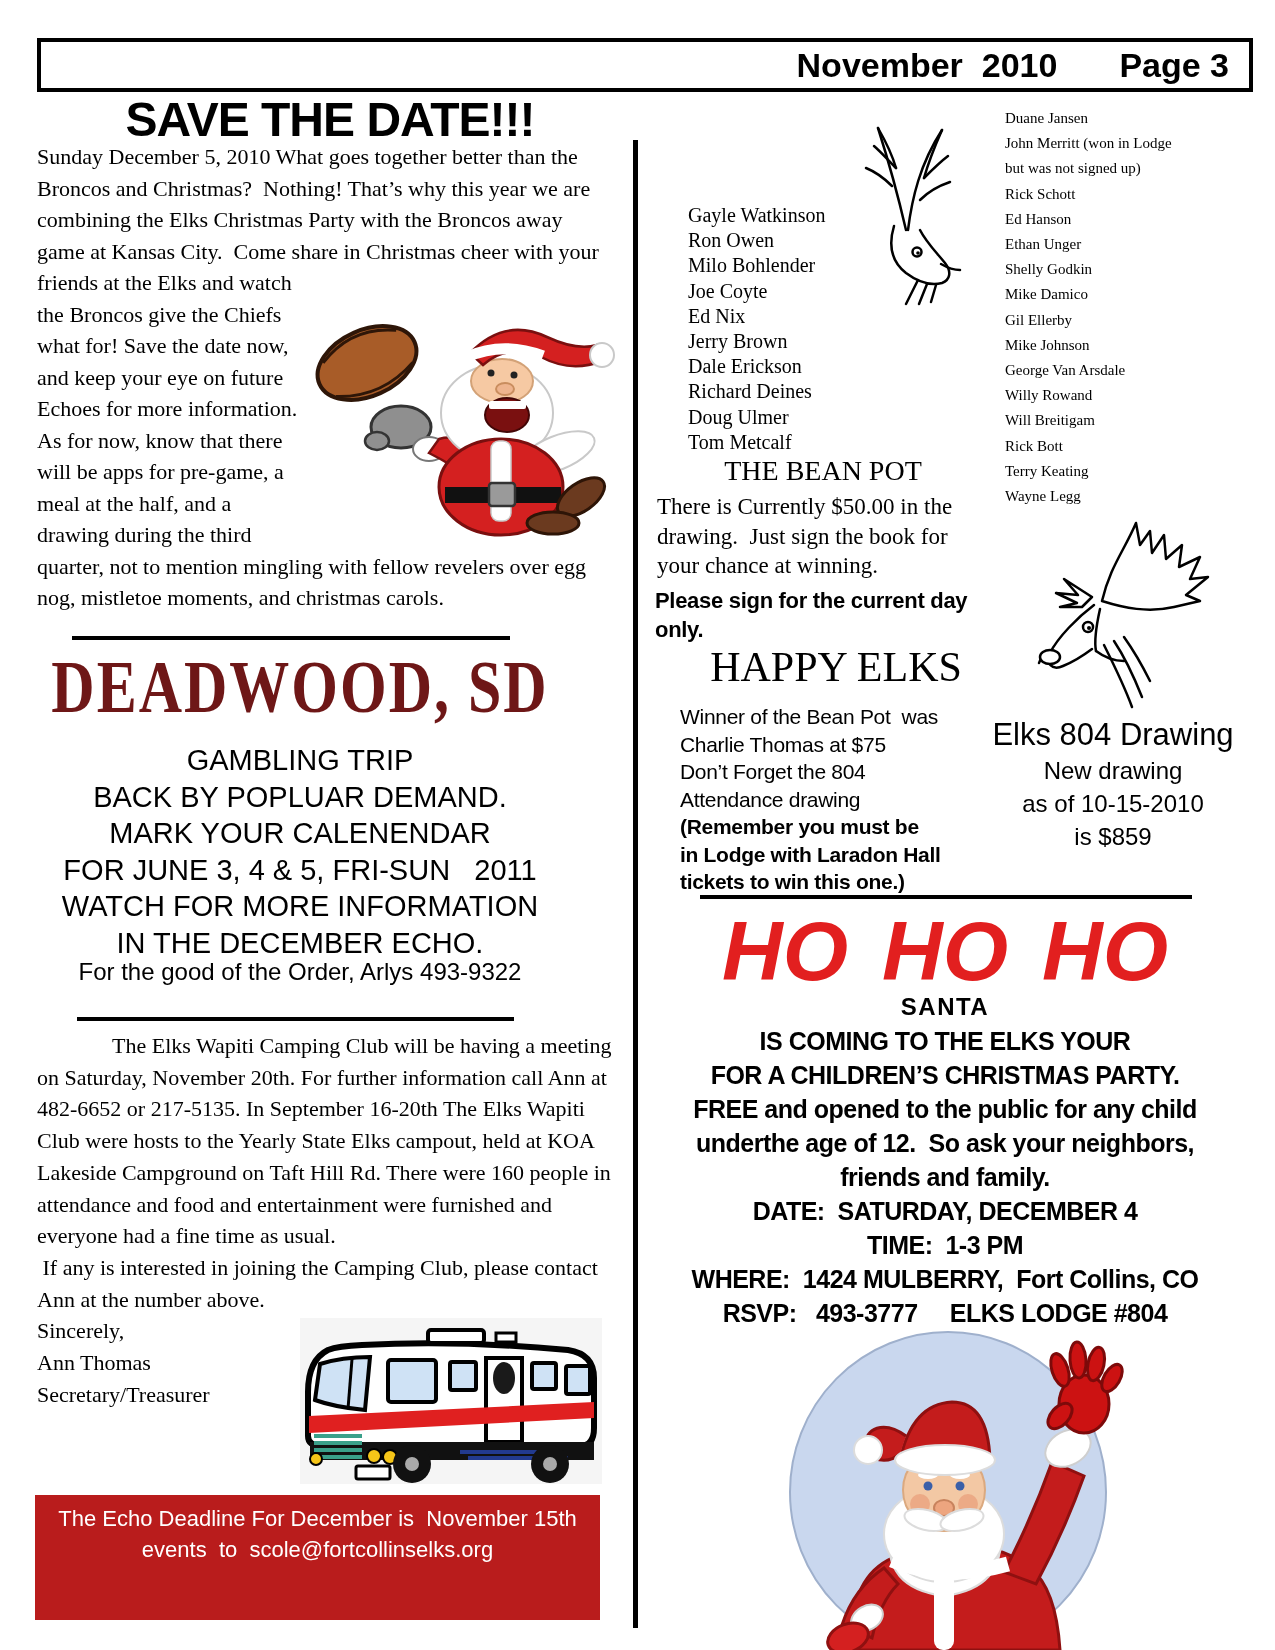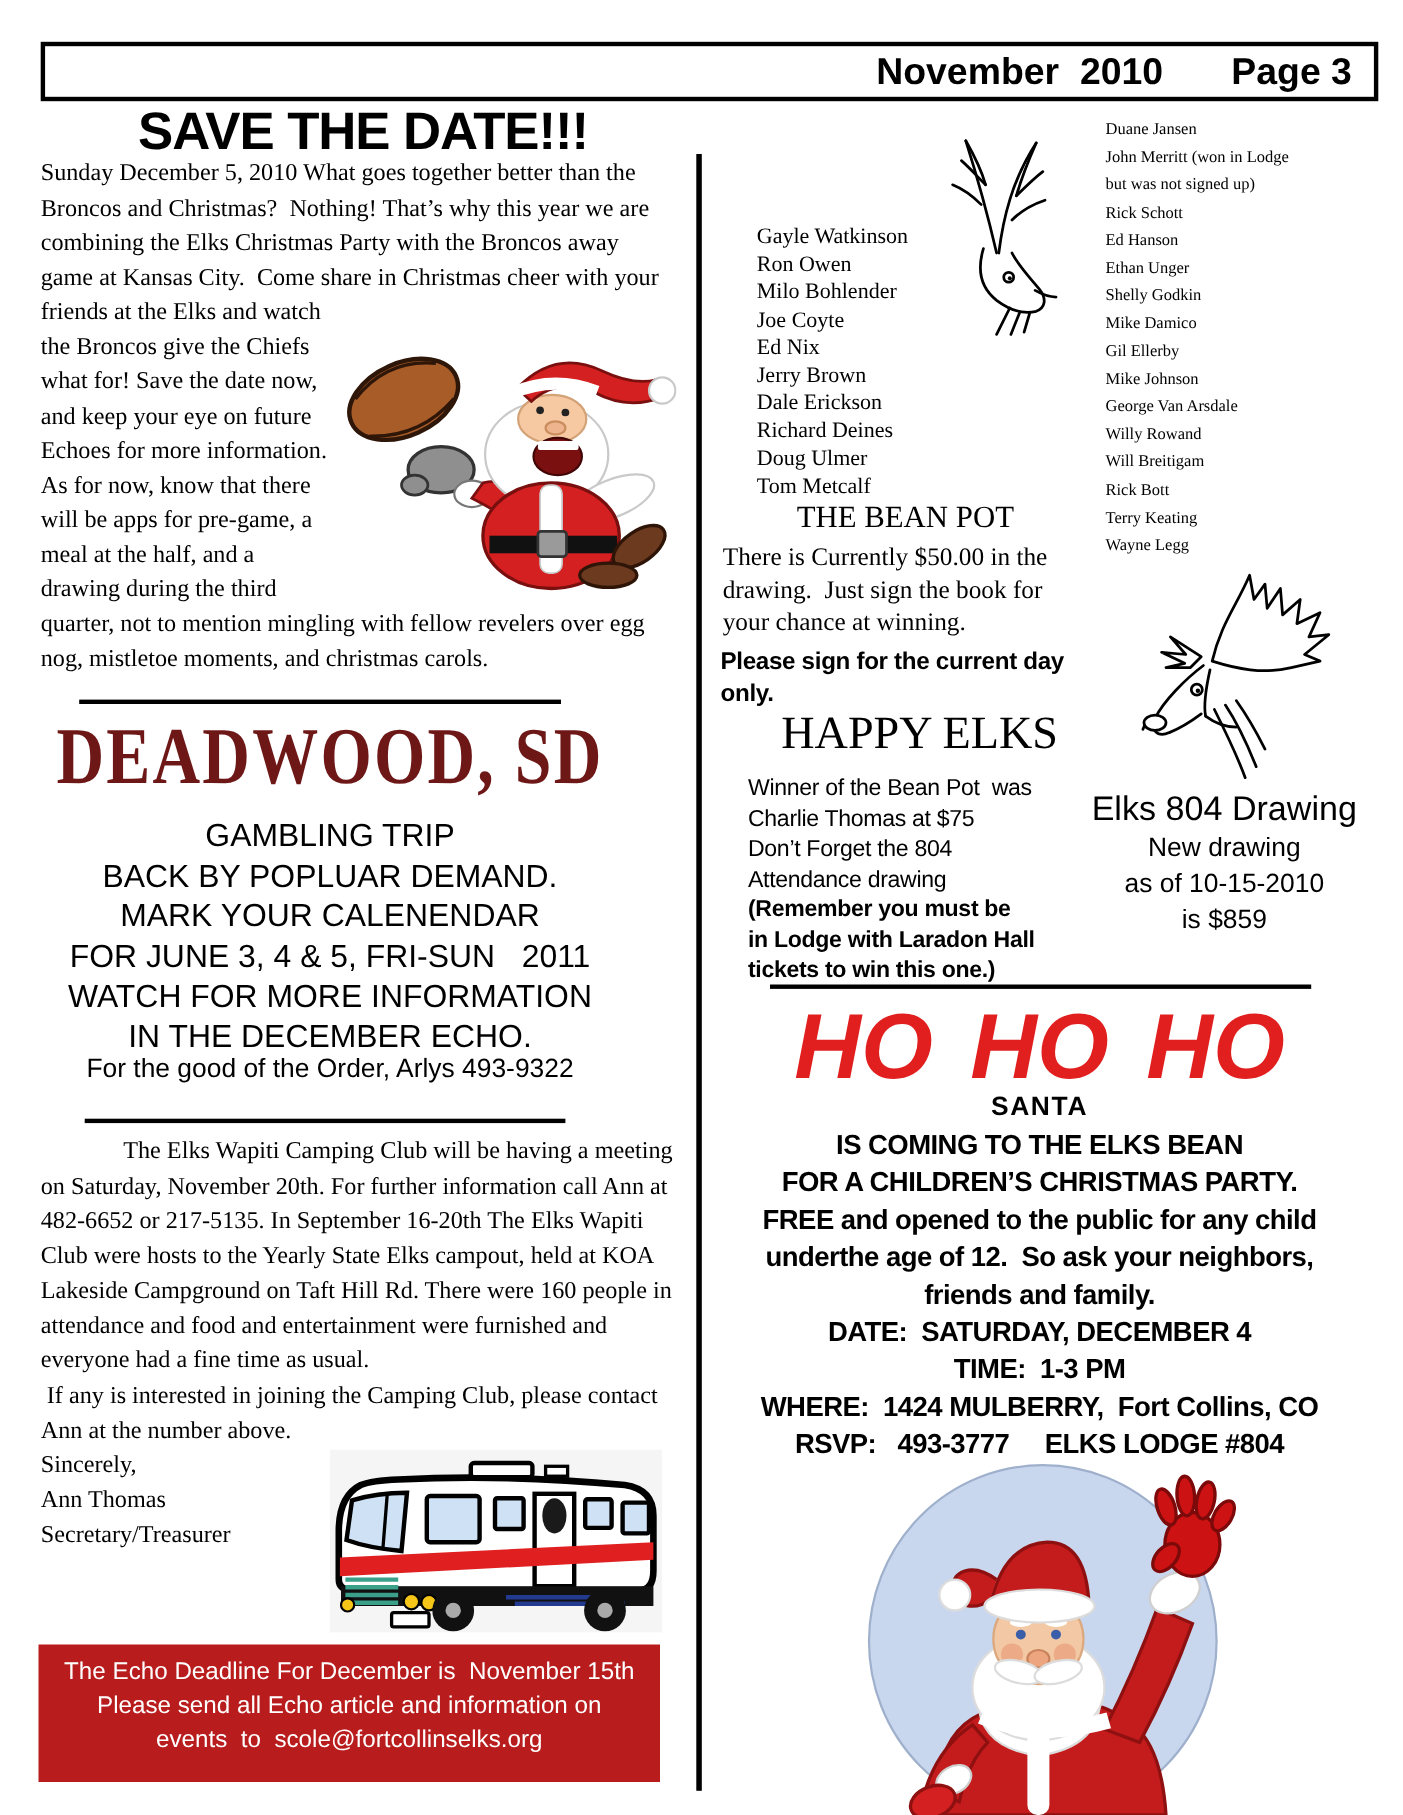--- a/index.html
+++ b/index.html
@@ -162,21 +162,20 @@
       <circle cx="250" cy="148" r="19" fill="#111"></circle>
       <circle cx="250" cy="148" r="7" fill="#aaa"></circle>
       <rect x="128" y="14" width="56" height="13" rx="3" fill="#fff" stroke="#000" stroke-width="4"></rect>
       <rect x="196" y="17" width="20" height="9" fill="#fff" stroke="#000" stroke-width="3"></rect>
       <rect x="56" y="150" width="34" height="13" rx="2" fill="#fff" stroke="#000" stroke-width="3"></rect>
     </svg>
   </div>
 
   <div class="abs deadline-box sans center">
     <div class="pre">The Echo Deadline For December is  November 15th</div>
-    <div class="pre">Please send all Echo article and information on</div>
     <div class="pre">events  to  scole@fortcollinselks.org</div>
   </div>
 
   <div class="abs divider"></div>
 
 
   <div class="abs bean-title center">THE BEAN POT</div>
 
   <div class="abs sad-names">
     <div>Gayle Watkinson</div>
@@ -211,21 +210,21 @@
   <div class="abs rule rule3"></div>
 
   <div class="abs ho-row sans" style="color:#e21f1f;">
     <span>HO</span>
     <span>HO</span>
     <span>HO</span>
   </div>
 
   <div class="abs santa-block sans center">
     <div class="santa-heading">SANTA</div>
-    <div class="ln pre">IS COMING TO THE ELKS BEAN</div>
+    <div class="ln pre">IS COMING TO THE ELKS YOUR</div>
     <div class="ln pre">FOR A CHILDREN’S CHRISTMAS PARTY.</div>
     <div class="ln pre">FREE and opened to the public for any child</div>
     <div class="ln pre">underthe age of 12.  So ask your neighbors,</div>
     <div class="ln pre">friends and family.</div>
     <div class="ln pre">DATE:  SATURDAY, DECEMBER 4</div>
     <div class="ln pre">TIME:  1-3 PM</div>
     <div class="ln pre">WHERE:  1424 MULBERRY,  Fort Collins, CO</div>
     <div class="ln pre">RSVP:   493-3777     ELKS LODGE #804</div>
   </div>
 

